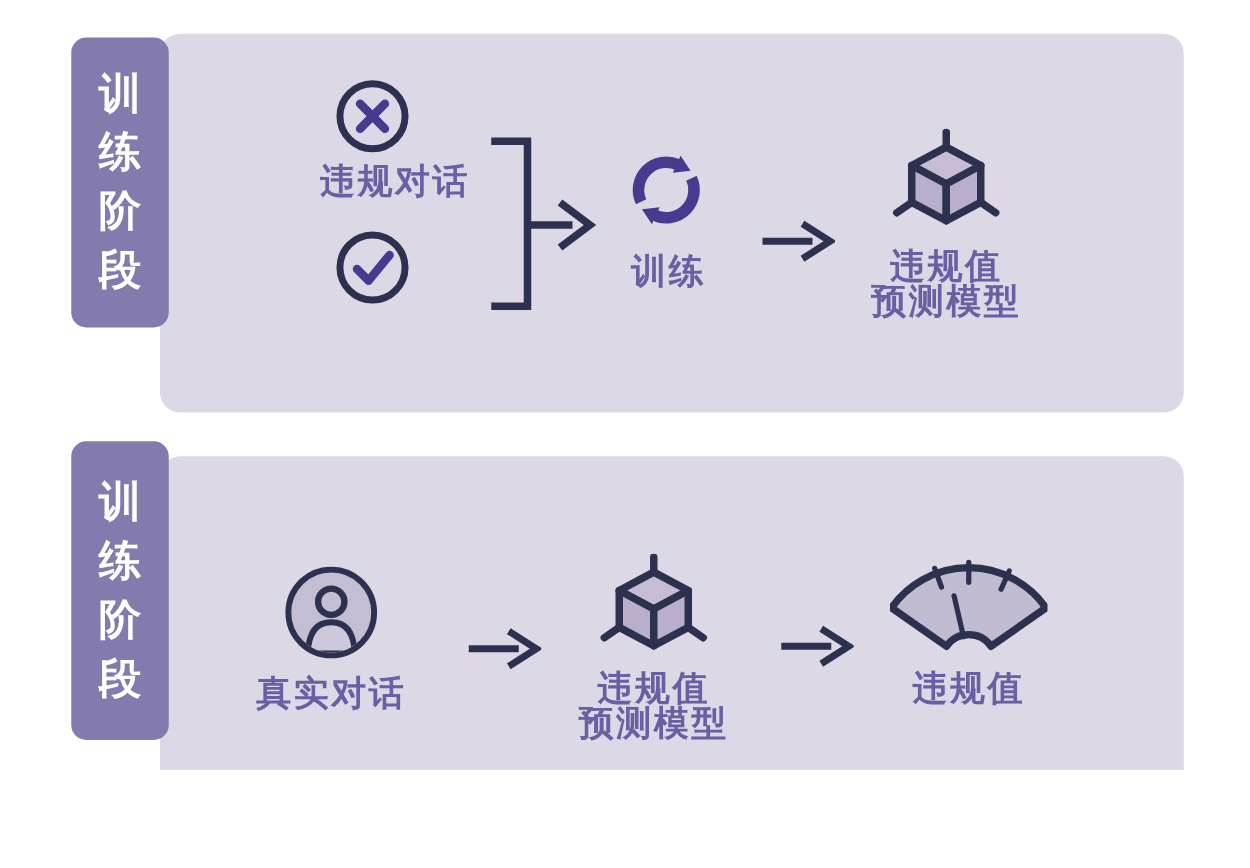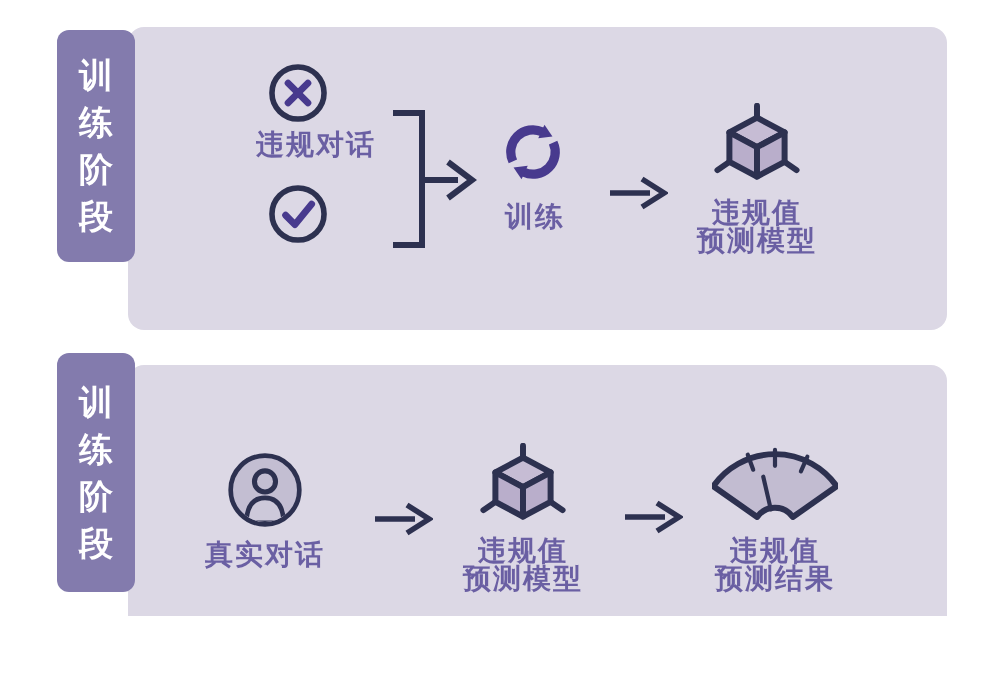--- a/index.html
+++ b/index.html
@@ -153,17 +153,16 @@
       <path d="M 1.3 56.4 A 90 90 0 0 1 148.7 56.4 L 96.3 93.1 A 26 26 0 0 0 53.7 93.1 Z" fill="#c2bcd1" stroke="#2d3150" stroke-width="7" stroke-linejoin="round"></path>
       <g stroke="#2d3150" stroke-width="5" stroke-linecap="round">
         <line x1="75" y1="32" x2="75" y2="13"></line>
         <line x1="49" y1="36.6" x2="42.5" y2="18.7"></line>
         <line x1="105.9" y1="38.6" x2="113.6" y2="21.2"></line>
         <line x1="70" y1="84" x2="61" y2="45"></line>
       </g>
     </svg>
     <div class="lbl lbl2 b-lblres">
       <div>违规值</div>
-      <div>预测结果</div>
     </div>
   </div>
 
 </div>
 
 </body></html>

